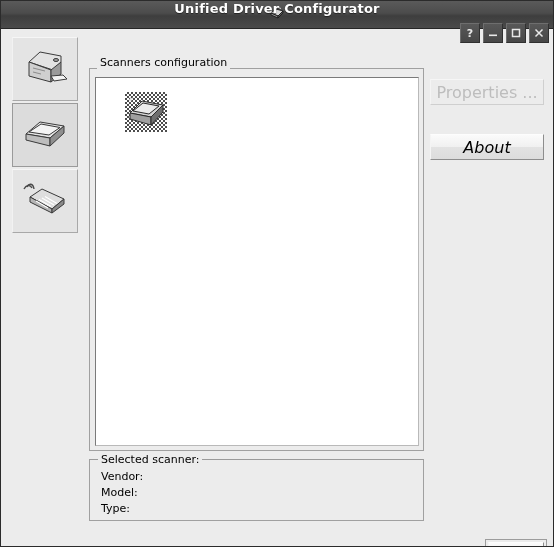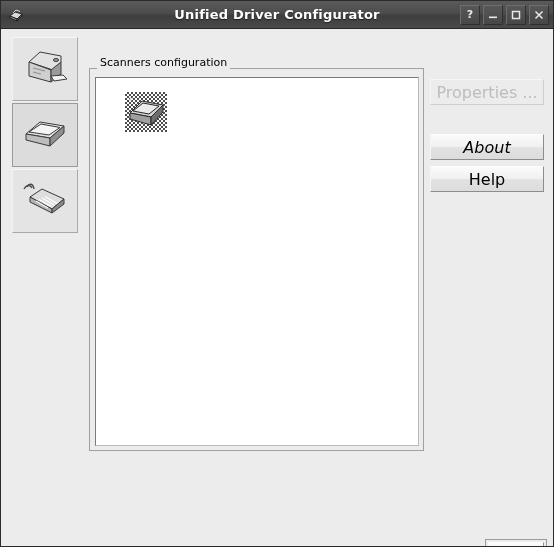--- a/index.html
+++ b/index.html
@@ -26,20 +26,21 @@
   
   #titlebar {
     position: relative;
     height: 28px;
     box-sizing: border-box;
     background: linear-gradient(to bottom, #5a5a5a 0%, #4c4c4c 45%, #3e3e3e 55%, #4a4a4a 100%);
     border-bottom: 1px solid #262626;
     display: flex;
     align-items: center;
     padding: 0 4px;
+    flex-direction: column;
   }
   #app-icon {
     width: 22px;
     height: 22px;
     flex: 0 0 22px;
     display: flex;
     align-items: center;
     justify-content: center;
   }
   #title-text {
@@ -329,23 +330,35 @@
               <path d="M7 25 L7 31 L28 37 L28 29 Z" fill="#9f9f9f"></path>
               <path d="M28 29 L40 17 L40 24 L28 37 Z" fill="#6f6f6f"></path>
               <path d="M10 23 L20 15 L36 18 L26 26 Z" fill="#ebebeb"></path>
             </g>
             <path d="M6 12 L10 10 M7 9 L8 13" stroke="#d8d8d8" stroke-width="1" fill="none"></path>
           </svg>
         </div>
       </div>
     </div>
 
+    <div id="selected-group" class="groupbox">
+      <div class="group-label">Selected scanner:</div>
+
+      <div class="field-row" style="top:10px;">
+        <span>Vendor:</span><span class="fv"></span>
+      </div>
+      <div class="field-row" style="top:26px;">
+        <span>Model:</span><span class="fv"></span>
+      </div>
+      <div class="field-row" style="top:42px;">
+        <span>Type:</span><span class="fv"></span>
+      </div>
+    </div>
 
     <div id="btn-properties" class="btn disabled">Properties ...</div>
     <div id="btn-about" class="btn">About</div>
-    <div id="btn-help" class="btn">Help</div>
 
     <div id="btn-exit-wrap">
       <div id="btn-exit" class="btn">Exit</div>
     </div>
 
   </div>
 </div>
 
 </body></html>

